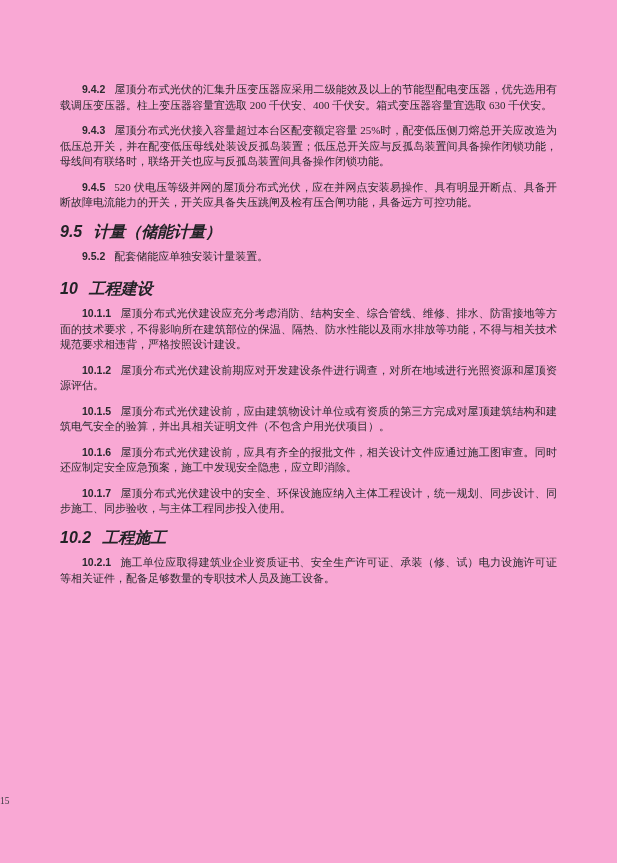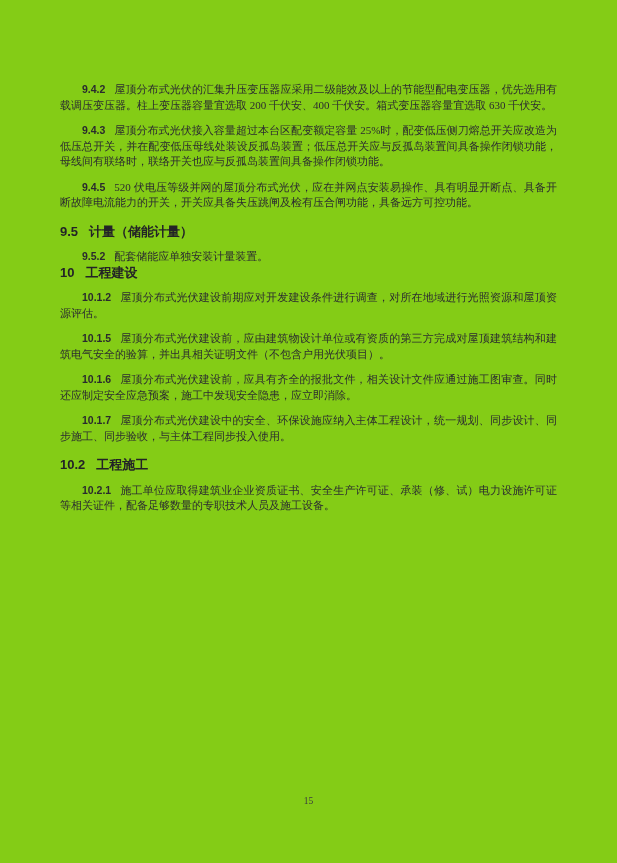--- a/index.html
+++ b/index.html
@@ -1,21 +1,21 @@
 <!DOCTYPE html>
 <html lang="zh"><head>
 <meta charset="utf-8">
 <style>
   * { margin: 0; padding: 0; box-sizing: border-box; }
   html, body { background: #fcfcfd; }
   .page {
     position: relative;
     width: 617px;
     height: 863px;
-    background: #84cc16;
+    background: #f9a8d4;
     overflow: hidden;
     font-family: "Liberation Serif", "DejaVu Serif", serif;
     color: #2b2b30;
   }
   .doc-body {
     position: absolute;
     left: 60px;
     top: 82px;
     width: 497px;
   }
@@ -29,51 +29,52 @@
   .clause .cnum {
     font-family: "Liberation Sans", "DejaVu Sans", sans-serif;
     font-weight: bold;
     font-size: 10.5px;
     color: #2a2a2e;
     padding-right: 9px;
   }
   .h1, .h2 {
     font-family: "Liberation Sans", "DejaVu Sans", sans-serif;
     font-weight: bold;
-    font-size: 13px;
+    font-size: 16px;
     line-height: 15.5px;
     color: #232327;
+    font-style: italic;
   }
-  .h1 { }
+  .h1 { margin-top: 16px; }
   .h2 { margin-top: 13px; }
   .h1 .hnum, .h2 .hnum { padding-right: 11px; }
   .doc-body > :first-child { margin-top: 0; }
   .page-number {
     position: absolute;
     top: 795px;
     left: 0;
     width: 100%;
-    text-align: center;
     font-size: 9.5px;
     line-height: 12px;
     color: #3a3a40;
     font-family: "Liberation Serif", "DejaVu Serif", serif;
   }
 </style>
 </head>
 <body>
 
 <div class="page">
   <div class="doc-body">
       <div class="clause"><span class="cnum">9.4.2</span><span>屋顶分布式光伏的汇集升压变压器应采用二级能效及以上的节能型配电变压器，优先选用有载调压变压器。柱上变压器容量宜选取 200 千伏安、400 千伏安。箱式变压器容量宜选取 630 千伏安。</span></div>
       <div class="clause"><span class="cnum">9.4.3</span><span>屋顶分布式光伏接入容量超过本台区配变额定容量 25%时，配变低压侧刀熔总开关应改造为低压总开关，并在配变低压母线处装设反孤岛装置；低压总开关应与反孤岛装置间具备操作闭锁功能，母线间有联络时，联络开关也应与反孤岛装置间具备操作闭锁功能。</span></div>
       <div class="clause"><span class="cnum">9.4.5</span><span>520 伏电压等级并网的屋顶分布式光伏，应在并网点安装易操作、具有明显开断点、具备开断故障电流能力的开关，开关应具备失压跳闸及检有压合闸功能，具备远方可控功能。</span></div>
       <div class="h2"><span class="hnum">9.5</span><span>计量（储能计量）</span></div>
       <div class="clause"><span class="cnum">9.5.2</span><span>配套储能应单独安装计量装置。</span></div>
       <div class="h1"><span class="hnum">10</span><span>工程建设</span></div>
+      <div class="clause"><span class="cnum">10.1.1</span><span>屋顶分布式光伏建设应充分考虑消防、结构安全、综合管线、维修、排水、防雷接地等方面的技术要求，不得影响所在建筑部位的保温、隔热、防水性能以及雨水排放等功能，不得与相关技术规范要求相违背，严格按照设计建设。</span></div>
       <div class="clause"><span class="cnum">10.1.2</span><span>屋顶分布式光伏建设前期应对开发建设条件进行调查，对所在地域进行光照资源和屋顶资源评估。</span></div>
       <div class="clause"><span class="cnum">10.1.5</span><span>屋顶分布式光伏建设前，应由建筑物设计单位或有资质的第三方完成对屋顶建筑结构和建筑电气安全的验算，并出具相关证明文件（不包含户用光伏项目）。</span></div>
       <div class="clause"><span class="cnum">10.1.6</span><span>屋顶分布式光伏建设前，应具有齐全的报批文件，相关设计文件应通过施工图审查。同时还应制定安全应急预案，施工中发现安全隐患，应立即消除。</span></div>
       <div class="clause"><span class="cnum">10.1.7</span><span>屋顶分布式光伏建设中的安全、环保设施应纳入主体工程设计，统一规划、同步设计、同步施工、同步验收，与主体工程同步投入使用。</span></div>
       <div class="h2"><span class="hnum">10.2</span><span>工程施工</span></div>
       <div class="clause"><span class="cnum">10.2.1</span><span>施工单位应取得建筑业企业资质证书、安全生产许可证、承装（修、试）电力设施许可证等相关证件，配备足够数量的专职技术人员及施工设备。</span></div>
     </div>
   <div class="page-number">15</div>
 </div>
 

